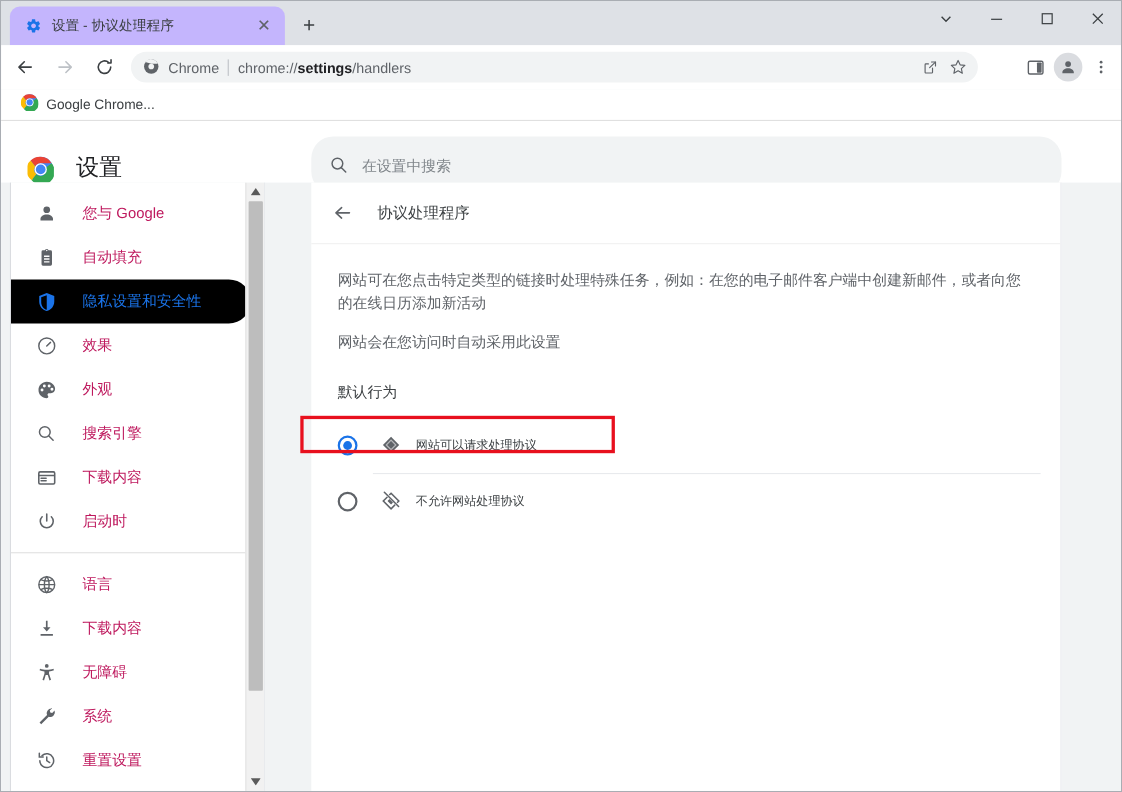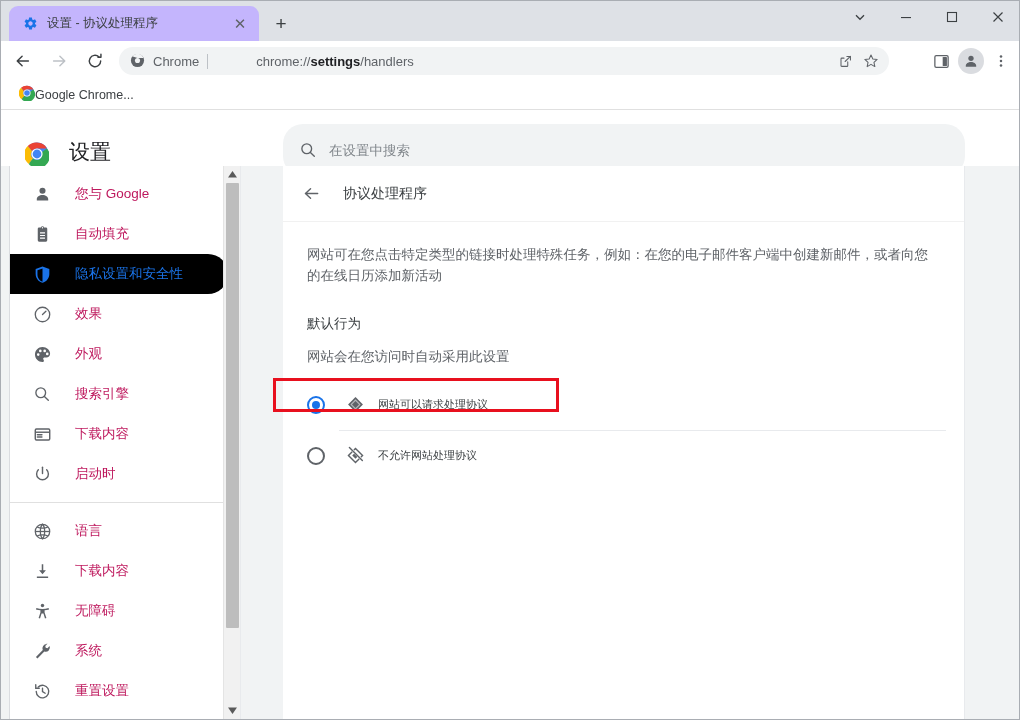--- a/index.html
+++ b/index.html
@@ -83,21 +83,21 @@
     border-radius: 14px;
     display: flex; align-items: center;
   }
   #omni-icon { margin-left: 11px; width: 16px; height: 16px; flex:0 0 16px; }
   #omni-chip {
     margin-left: 7px; font-size: 13px; color: #5f6368; white-space: nowrap;
   }
   #omni-sep {
     margin: 0 8px; width: 1px; height: 15px; background: #bdc1c6;
   }
-  #omni-url { font-size: 13px; color: #5f6368; white-space: nowrap; margin-left: 40px; }
+  #omni-url { font-size: 13px; color: #5f6368; white-space: nowrap; }
   #omni-url b { color: #202124; font-weight: 700; }
   #omni-actions {
     position: absolute; right: 6px; top: 2px;
     display: flex; align-items: center; gap: 2px;
   }
   .omnibtn {
     width: 24px; height: 24px;
     display: flex; align-items: center; justify-content: center;
     color: #5f6368;
   }
@@ -122,21 +122,21 @@
     width: 1020px; height: 29px;
     background: #ffffff;
     border-bottom: 1px solid #e0e0e0;
     display: flex; align-items: center;
   }
   #bm-item {
     margin-left: 12px; height: 22px;
     display: flex; align-items: center; padding: 0 6px;
     border-radius: 4px;
   }
-  #bm-label { margin-left: 0; font-size: 12.5px; color: #3c4043; }
+  #bm-label { margin-left: 7px; font-size: 12.5px; color: #3c4043; }
 
   
   #page {
     position: absolute; left: 0; top: 109px;
     width: 1018px; height: 609px;
     background: #ffffff;
     overflow: hidden;
   }
   #settings-header {
     position: absolute; left: 0; top: 0;
@@ -606,22 +606,22 @@
           <span id="back-arrow">
             <svg width="19" height="19" viewBox="0 0 20 20" fill="none" stroke="#5f6368" stroke-width="1.5" stroke-linecap="round" stroke-linejoin="round">
               <path d="M16.5 10 H4 M9 5 L3.6 10 L9 15"></path>
             </svg>
           </span>
           <span id="subpage-title">协议处理程序</span>
         </div>
 
         <div id="desc">网站可在您点击特定类型的链接时处理特殊任务，例如：在您的电子邮件客户端中创建新邮件，或者向您的在线日历添加新活动</div>
 
+        <div id="default-sub">网站会在您访问时自动采用此设置</div>
         <div id="default-label">默认行为</div>
-        <div id="default-sub">网站会在您访问时自动采用此设置</div>
 
         <div id="options-wrap" style="margin-top:14px;position:relative;">
 
           <div class="radio-row selected">
             <span class="radio-dot"></span>
             <span class="radio-icon">
               <svg width="19" height="19" viewBox="0 0 20 20">
                 <path d="M10 2.2 L17.8 10 L10 17.8 L2.2 10 Z" fill="#5f6368"></path>
                 <path d="M10 4.6 L15.4 10 L10 15.4 L4.6 10 Z" fill="#ffffff" opacity="0.55"></path>
                 <path d="M10 6.3 L13.7 10 L10 13.7 L6.3 10 Z" fill="#5f6368"></path>

